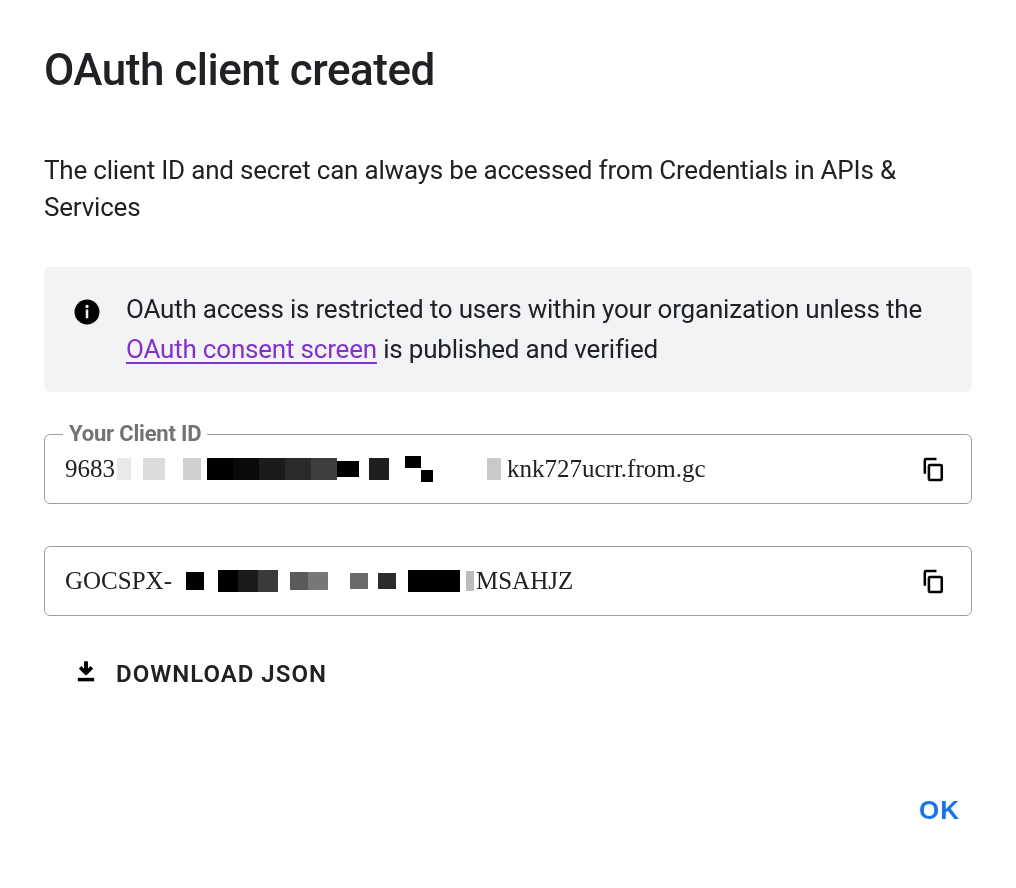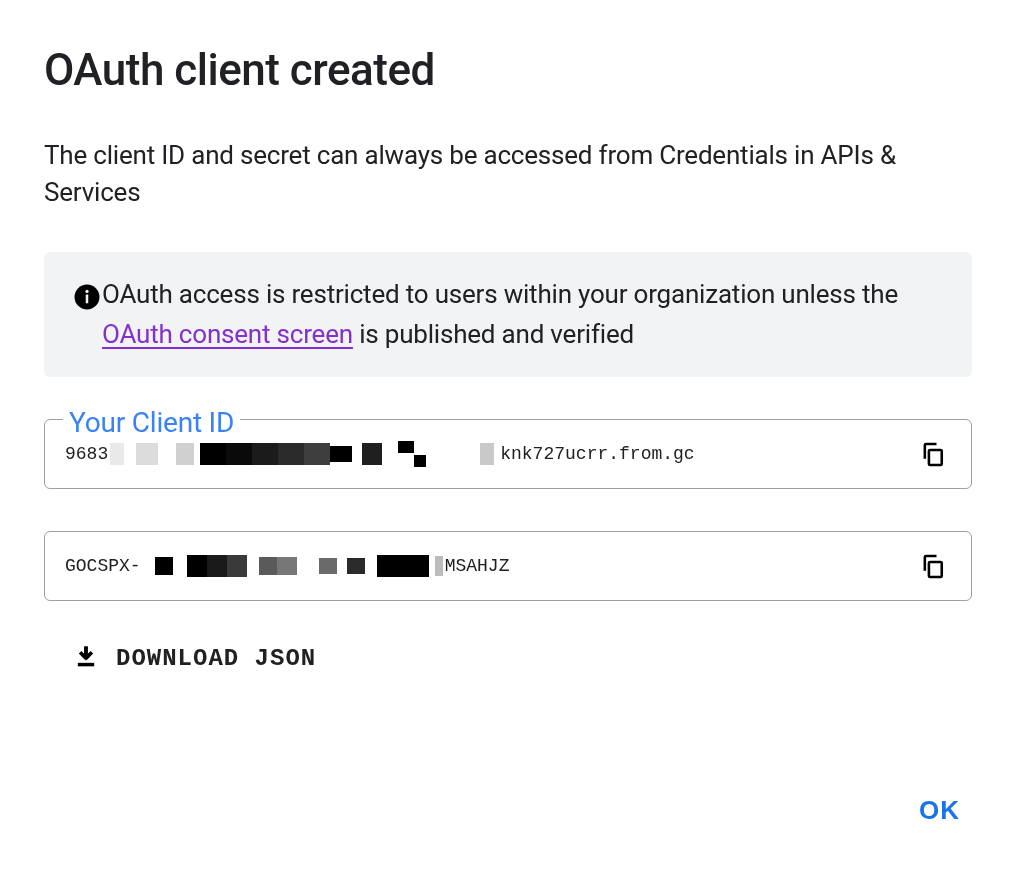--- a/index.html
+++ b/index.html
@@ -9,36 +9,37 @@
       background: #fff;
       font-family: -apple-system, BlinkMacSystemFont, 'Segoe UI', Roboto, Arial, sans-serif;
       color: #202124;
       padding: 44px 44px 0 44px;
       position: relative;
     }
     .title {
       font-size: 44px;
       font-weight: 500;
       letter-spacing: -0.5px;
-      margin-bottom: 40px;
+      margin-bottom: 55px;
       line-height: 1.2;
     }
     .subtitle {
       font-size: 26px;
       font-weight: 400;
       color: #202124;
       line-height: 1.45;
       margin-bottom: 40px;
       letter-spacing: -0.2px;
     }
     .info-banner {
       background: #f1f3f4;
       border-radius: 6px;
       padding: 22px 28px 22px 28px;
       display: flex;
+      gap: 24px;
       align-items: flex-start;
       margin-bottom: 42px;
     }
     .info-icon-wrap {
       display: flex;
       align-items: center;
       padding-top: 8px;
     }
     .info-text {
       font-size: 26px;
@@ -64,30 +65,30 @@
       align-items: center;
       justify-content: space-between;
       gap: 12px;
     }
     .fieldbox-legend {
       position: absolute;
       top: -14px;
       left: 18px;
       background: #fff;
       padding: 0 6px;
-      font-size: 28px;
-      font-weight: 400;
-      color: #3b82f6;
+      font-size: 22px;
+      font-weight: 700;
+      color: #737373;
       letter-spacing: -0.2px;
     }
     .fieldbox-value-wrap {
       display: flex;
       align-items: center;
-      font-family: Liberation Mono, monospace;
-      font-size: 18px;
+      font-family: Liberation Serif, serif;
+      font-size: 25px;
       white-space: nowrap;
       overflow: hidden;
       flex: 1;
       min-width: 0;
     }
     .fieldbox-value {
       white-space: nowrap;
     }
     .redaction {
       display: inline-flex;
@@ -113,21 +114,20 @@
       align-items: center;
       gap: 16px;
       margin-top: 38px;
       margin-left: 28px;
       cursor: pointer;
     }
     .download-label {
       font-size: 24px;
       font-weight: 600;
       letter-spacing: 1px;
-      font-family: Liberation Mono, monospace;
     }
 
     .ok-btn {
       position: absolute;
       right: 52px;
       bottom: 54px;
       background: none;
       border: none;
       color: #1a73e8;
       font-size: 26px;

